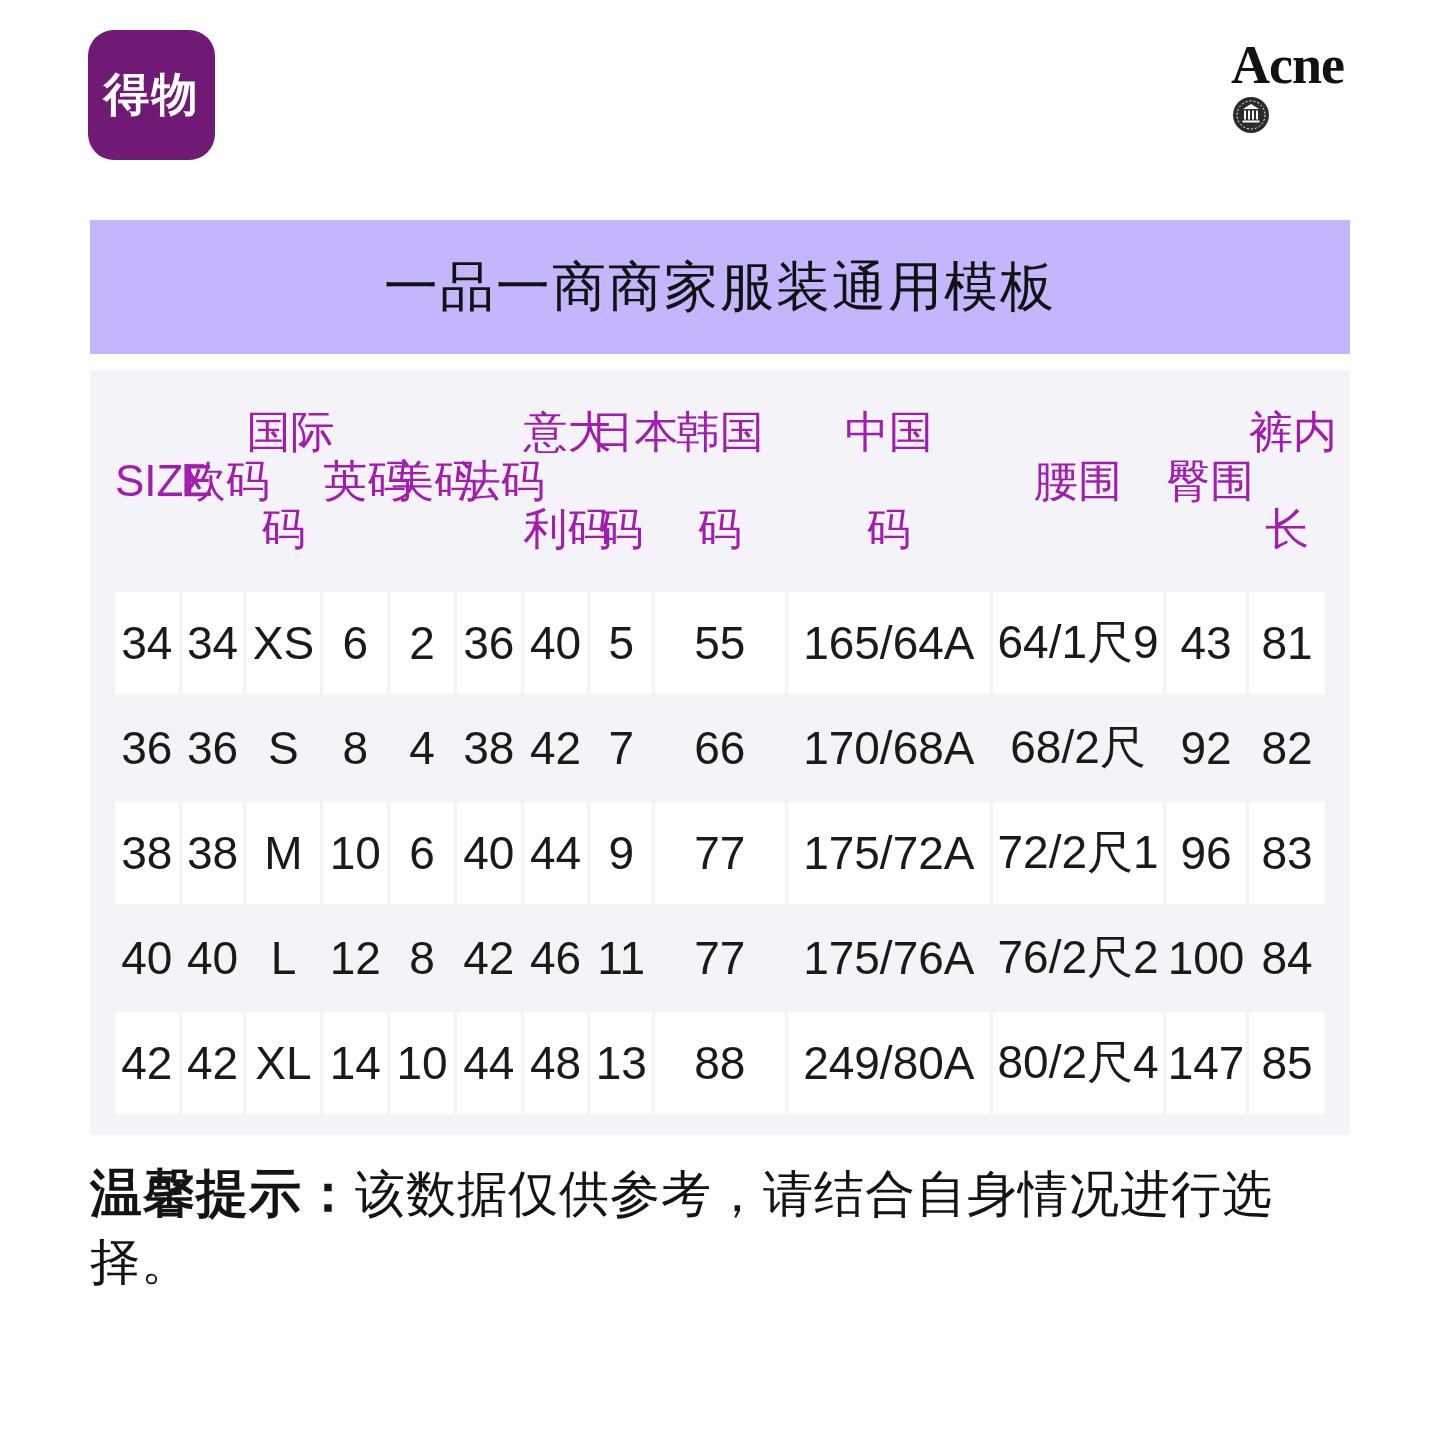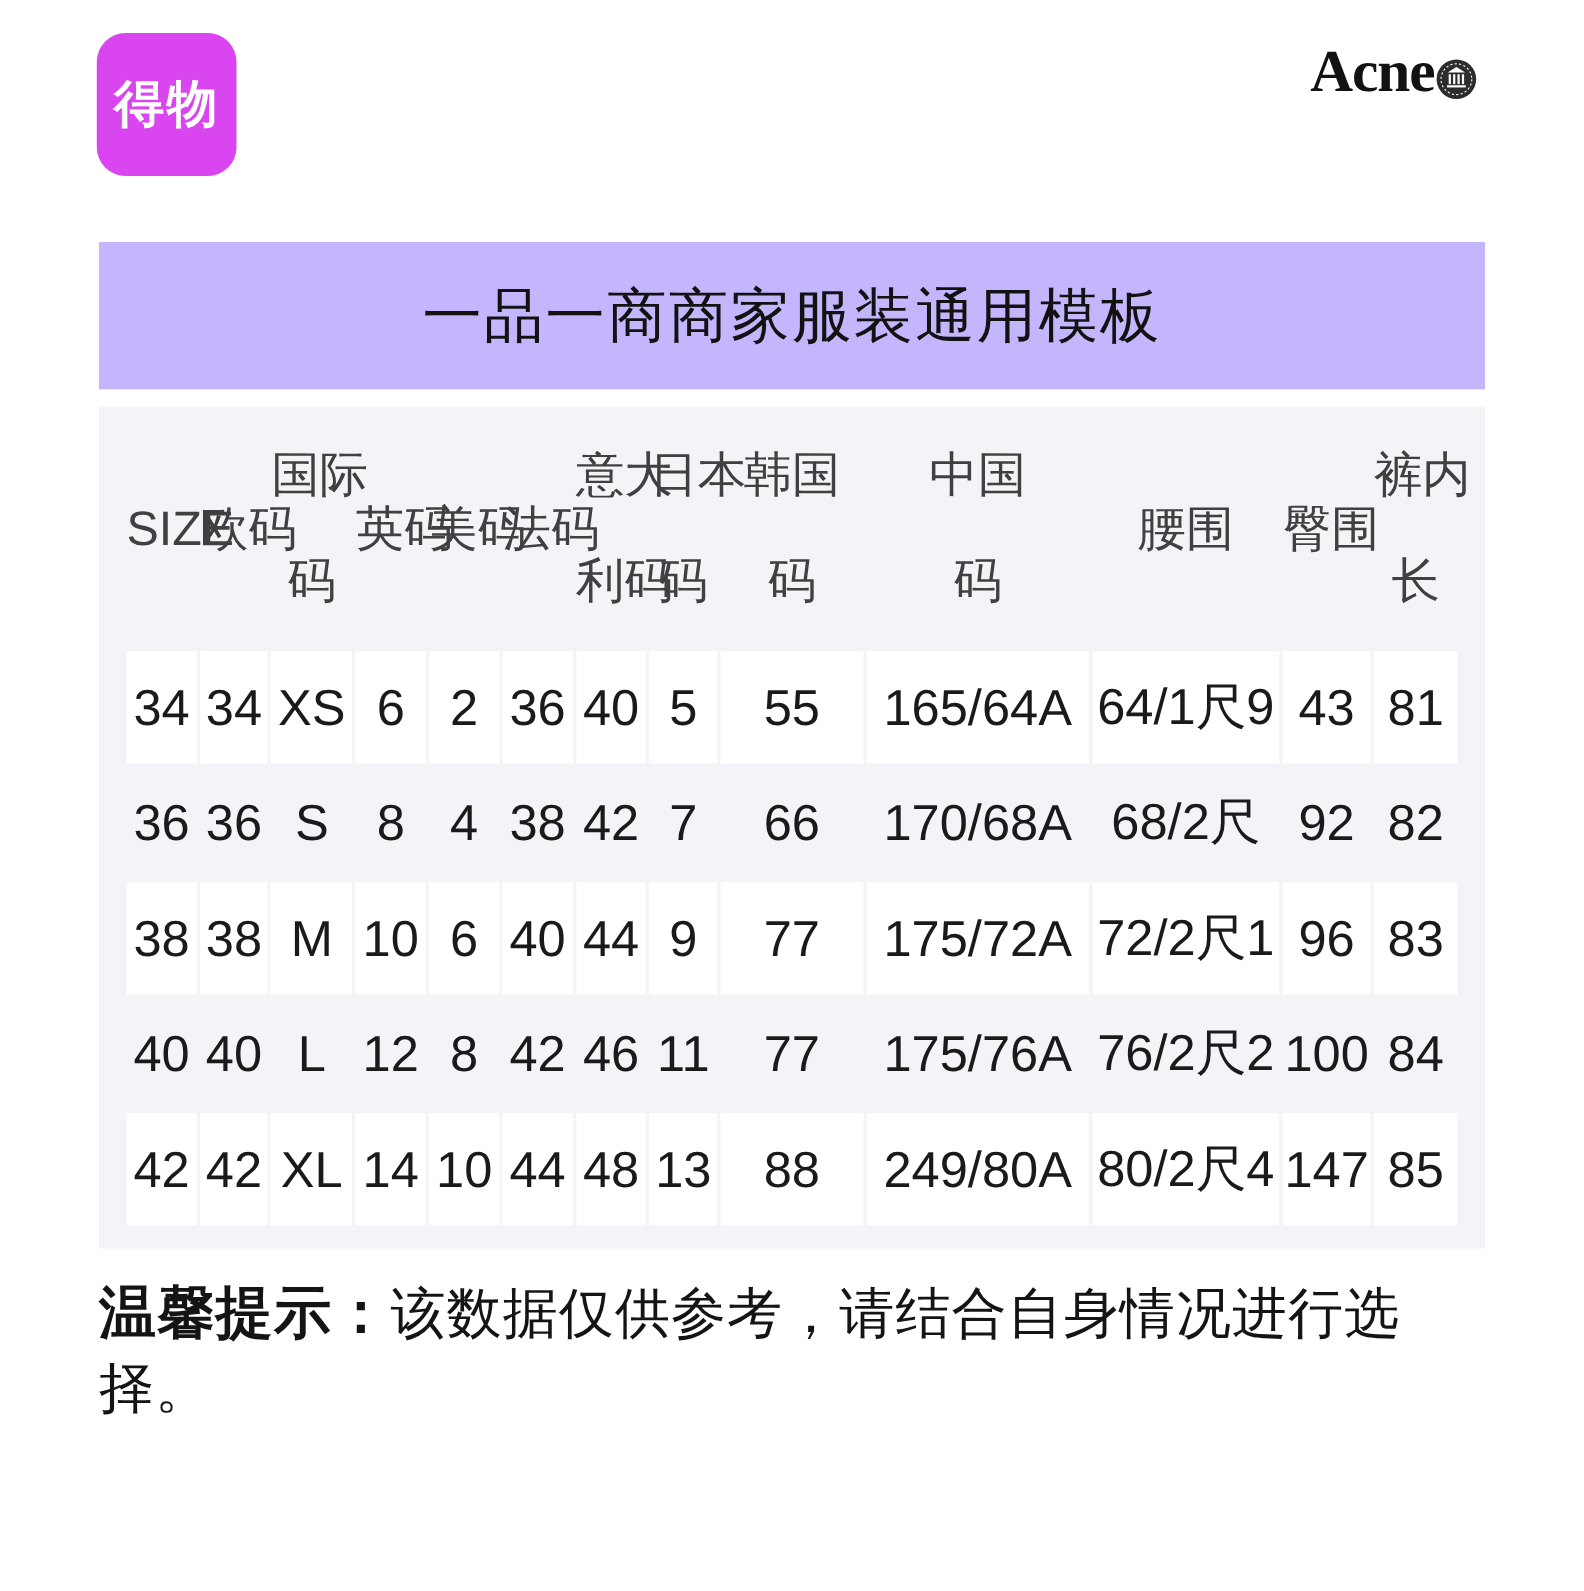--- a/index.html
+++ b/index.html
@@ -3,45 +3,45 @@
 <meta charset="utf-8">
 <style>
   html,body { margin:0; padding:0; }
   body {
     width:1440px; height:1446px; background:#ffffff;
     font-family:"Liberation Sans","DejaVu Sans",sans-serif;
     color:#141414; overflow:hidden;
   }
   .top { display:flex; align-items:flex-start; padding:30px 96px 0 88px; height:134px; }
   .logo {
-    width:127px; height:130px; background:#d946ef; border-radius:26px;
+    width:127px; height:130px; background:#701a75; border-radius:26px;
     color:#ffffff; display:flex; align-items:center; justify-content:center;
     font-size:46px; font-weight:700; letter-spacing:2px; flex:0 0 auto;
   }
   .title {
     font-size:92px; font-weight:700; margin:0 0 0 22px;
     line-height:132px; letter-spacing:1px; white-space:nowrap;
   }
-  .brand { margin-left:auto; display:flex; flex-direction:row; align-items:flex-end; padding-top:8px; }
+  .brand { margin-left:auto; display:flex; flex-direction:column; align-items:flex-start; padding-top:8px; }
   .brand-name {
     font-family:"Liberation Serif","DejaVu Serif",serif;
     font-size:54px; font-weight:700; letter-spacing:-1px; line-height:1.0; color:#121212;
   }
   .brand-seal { margin-top:3px; display:block; }
 
   .banner {
     margin:56px 90px 0; height:134px; background:#c4b5fd;
     display:flex; align-items:center; justify-content:center;
     font-size:54px; font-weight:500; letter-spacing:2px; color:#121212;
   }
 
   .table-wrap { margin:16px 90px 0; background:#f4f3f8; padding:0 22px 18px; }
   table { width:100%; table-layout:fixed; border-collapse:separate; border-spacing:3px; }
   th {
-    height:216px; font-weight:400; font-size:44px; color:#404040;
+    height:216px; font-weight:400; font-size:44px; color:#a21caf;
     white-space:pre; line-height:2.2; vertical-align:middle; text-align:center; padding:0;
   }
   td {
     height:102px; font-size:46px; color:#1a1a1a;
     text-align:center; vertical-align:middle; white-space:nowrap; padding:0;
   }
   tbody tr:nth-child(odd) td { background:#ffffff; }
 
   .note { margin:24px 90px 0; font-size:50px; letter-spacing:1px; }
   .note-label { font-weight:700; font-size:52px;text-align:center; }

